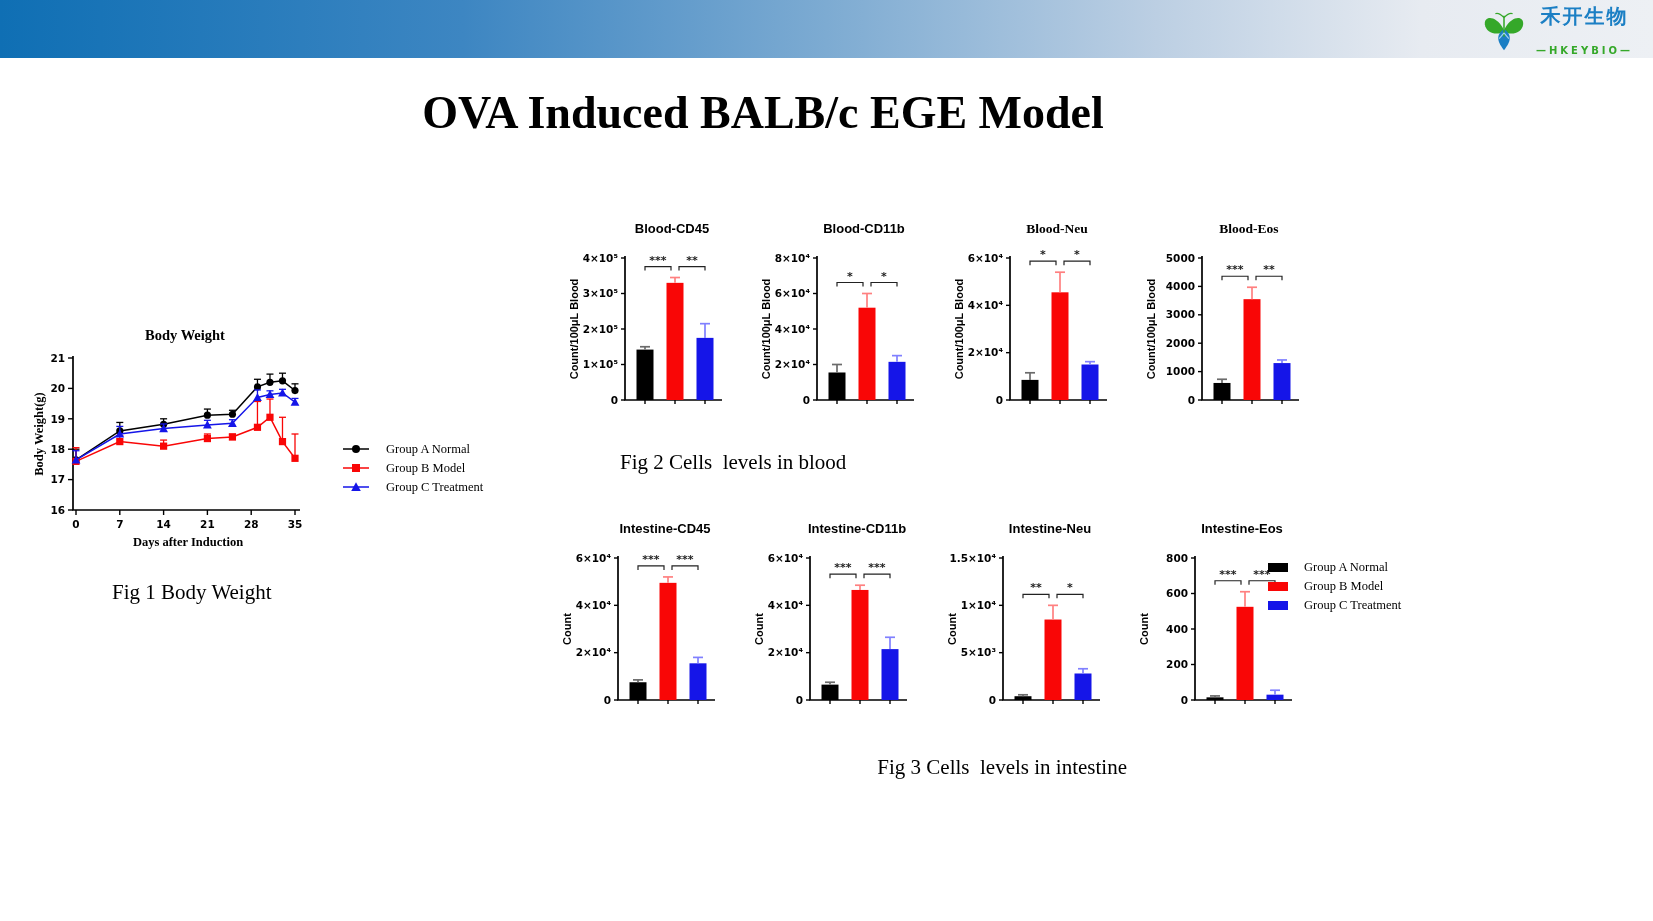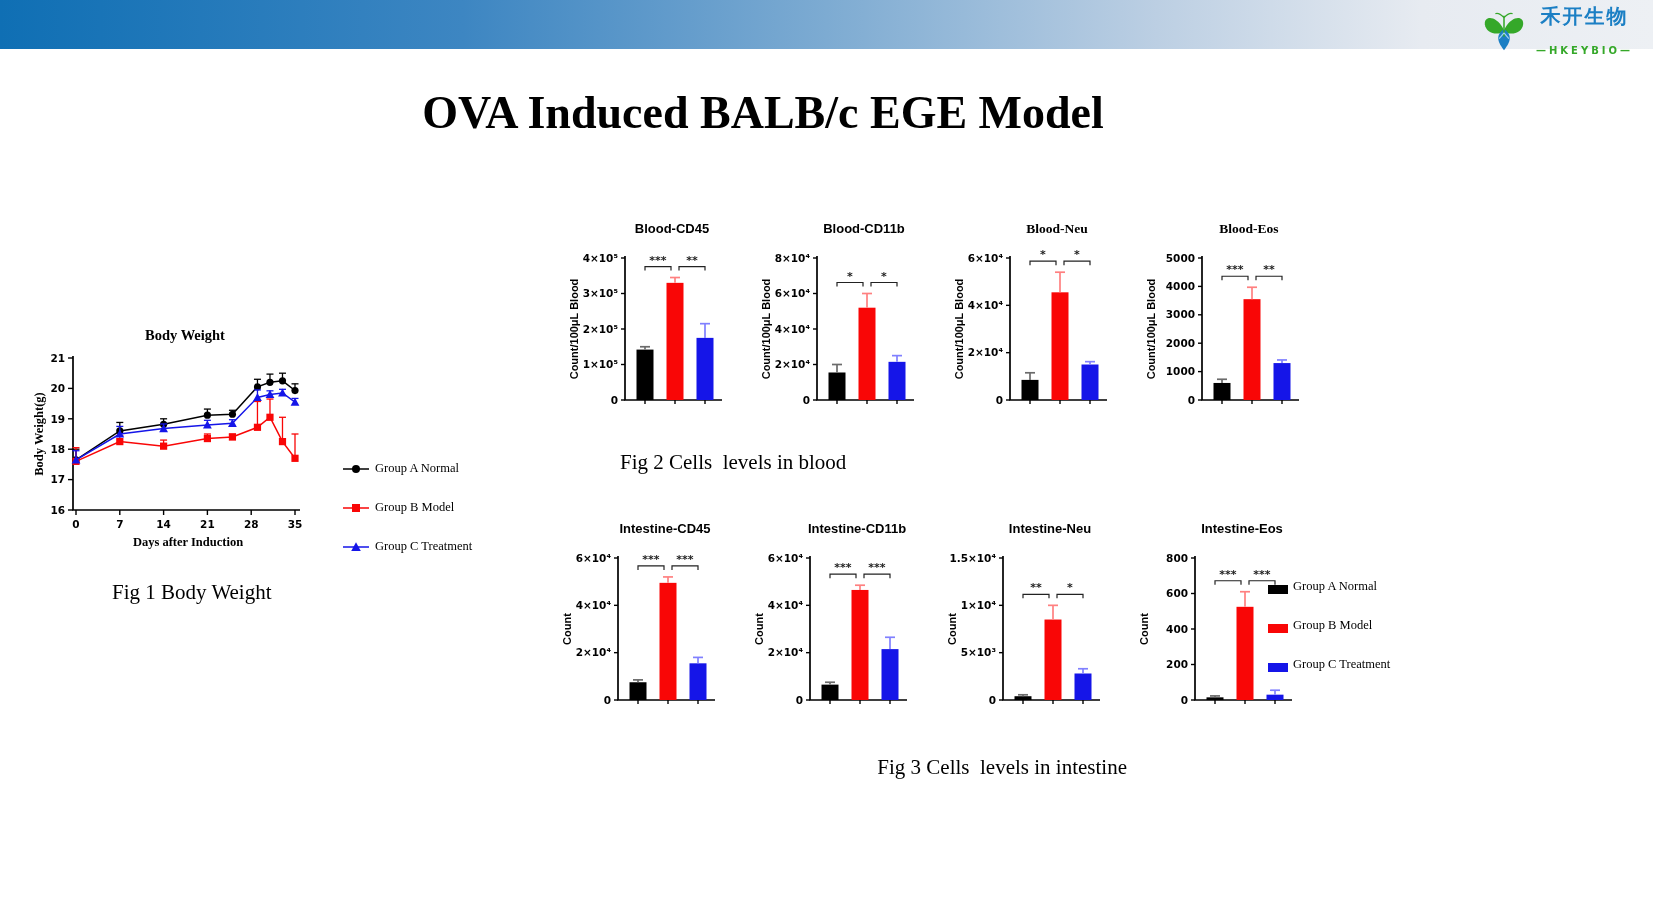--- a/index.html
+++ b/index.html
@@ -1,21 +1,21 @@
 <!DOCTYPE html>
 <html><head>
 <meta charset="utf-8">
 <style>
   html,body{margin:0;padding:0;}
   body{
     width:1653px;height:921px;position:relative;background:#ffffff;
     font-family:"Liberation Sans","DejaVu Sans",sans-serif;overflow:hidden;
   }
   .topbar{
-    position:absolute;left:0;top:0;width:1653px;height:49px;
+    position:absolute;left:0;top:0;width:1653px;height:58px;
     background:linear-gradient(to right,#0f6fb4 0%,#3d86c2 28%,#7dabd2 50%,#bccfe3 70%,#e7ebf1 86%,#edf0f4 100%);
   }
   .logo{position:absolute;right:20px;top:5px;display:flex;align-items:center;gap:9px;}
   .logo-text{display:flex;flex-direction:column;align-items:center;line-height:1.1;}
   .logo-cn{font-weight:bold;font-size:20px;color:#1b7fc4;letter-spacing:2px;font-family:"DejaVu Sans",sans-serif;}
   .logo-en{font-weight:bold;font-size:10px;color:#35a829;letter-spacing:3px;margin-top:18px;font-family:"DejaVu Sans",sans-serif;}
   .page-title{
     position:absolute;top:86px;left:0;width:1526px;margin:0;text-align:center;
     font-family:"Liberation Serif","DejaVu Serif",serif;font-weight:bold;font-size:46px;color:#000;
   }
@@ -26,21 +26,21 @@
   .chart{position:absolute;}
   
   .tickb{font:bold 10.5px "DejaVu Sans",sans-serif;fill:#000;}
   .sig{font:bold 11px "DejaVu Sans",sans-serif;fill:#222;text-anchor:middle;}
   .btitle-sans{font:bold 13px "Liberation Sans","DejaVu Sans",sans-serif;fill:#000;text-anchor:middle;}
   .btitle-serif{font:bold 13.5px "Liberation Serif","DejaVu Serif",serif;fill:#000;text-anchor:middle;}
   .ylab{font:bold 11px "Liberation Sans","DejaVu Sans",sans-serif;fill:#000;text-anchor:middle;}
   .ltitle{font:bold 14.5px "Liberation Serif","DejaVu Serif",serif;fill:#000;text-anchor:middle;}
   .laxlab{font:bold 12.5px "Liberation Serif","DejaVu Serif",serif;fill:#000;text-anchor:middle;}
   .legend{position:absolute;display:flex;flex-direction:column;gap:5px;}
-  .legend-row{display:flex;align-items:flex-end;gap:5px;height:14px;margin-top:20px;}
+  .legend-row{display:flex;align-items:center;gap:16px;height:14px;}
   .legend-label{font-family:"Liberation Serif","DejaVu Serif",serif;font-size:12.5px;color:#000;white-space:nowrap;}
   .swatch{width:20px;height:9px;display:inline-block;}
 </style>
 </head>
 <body>
 
 <div class="topbar">
   <div class="logo">
     <svg width="46" height="46" viewBox="0 0 48 48">
       <path d="M23 21 C15 7 3 8 4 17 C5 26 16 29 23 25 Z" fill="#35a829"></path>

